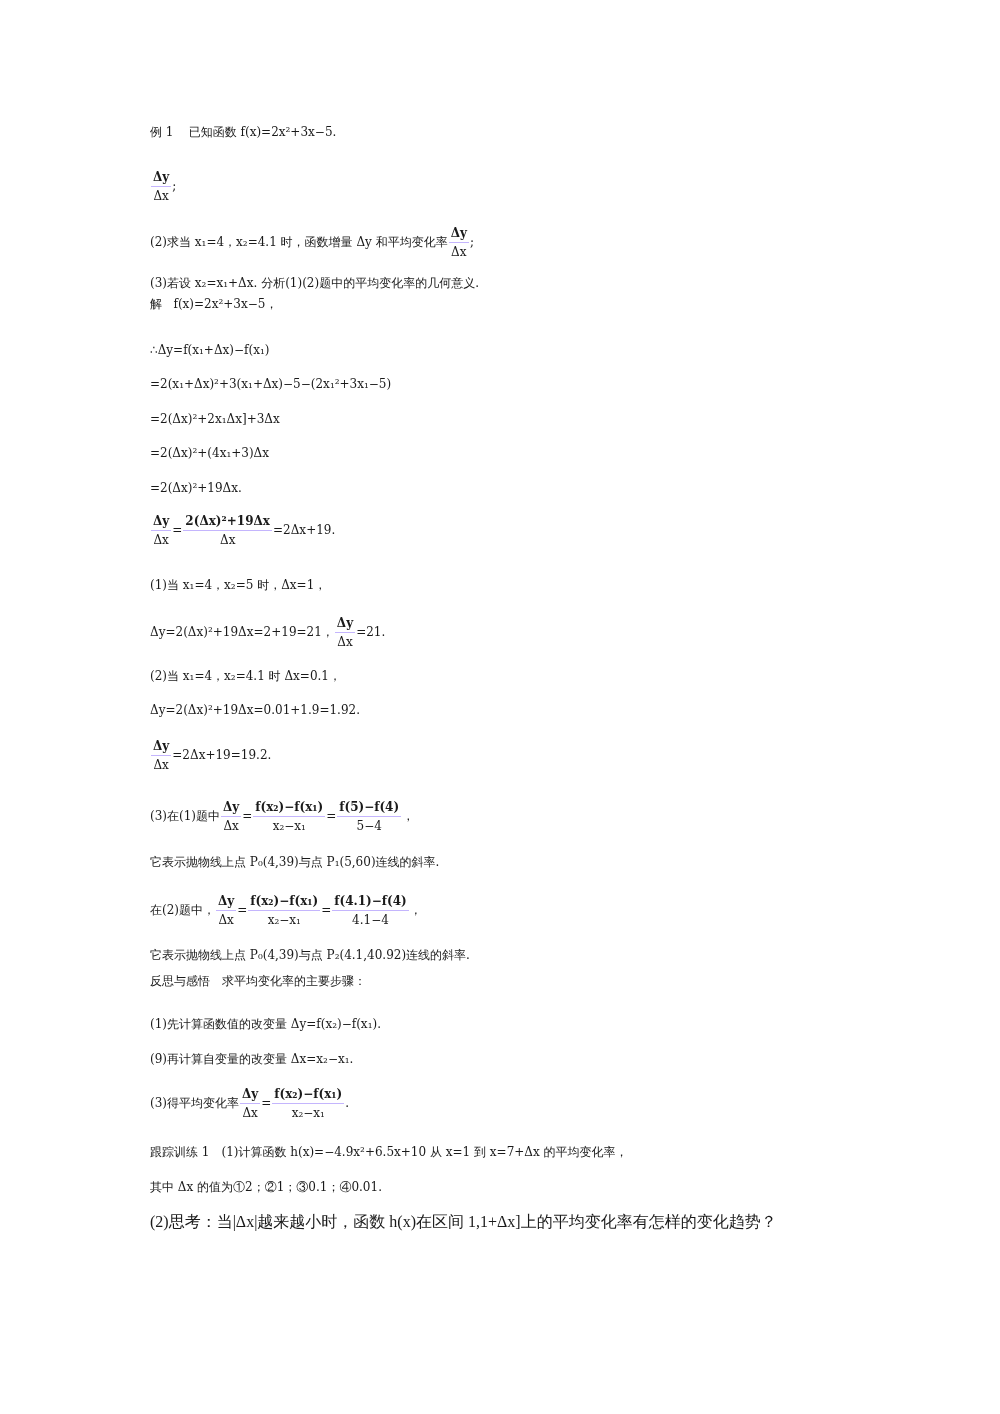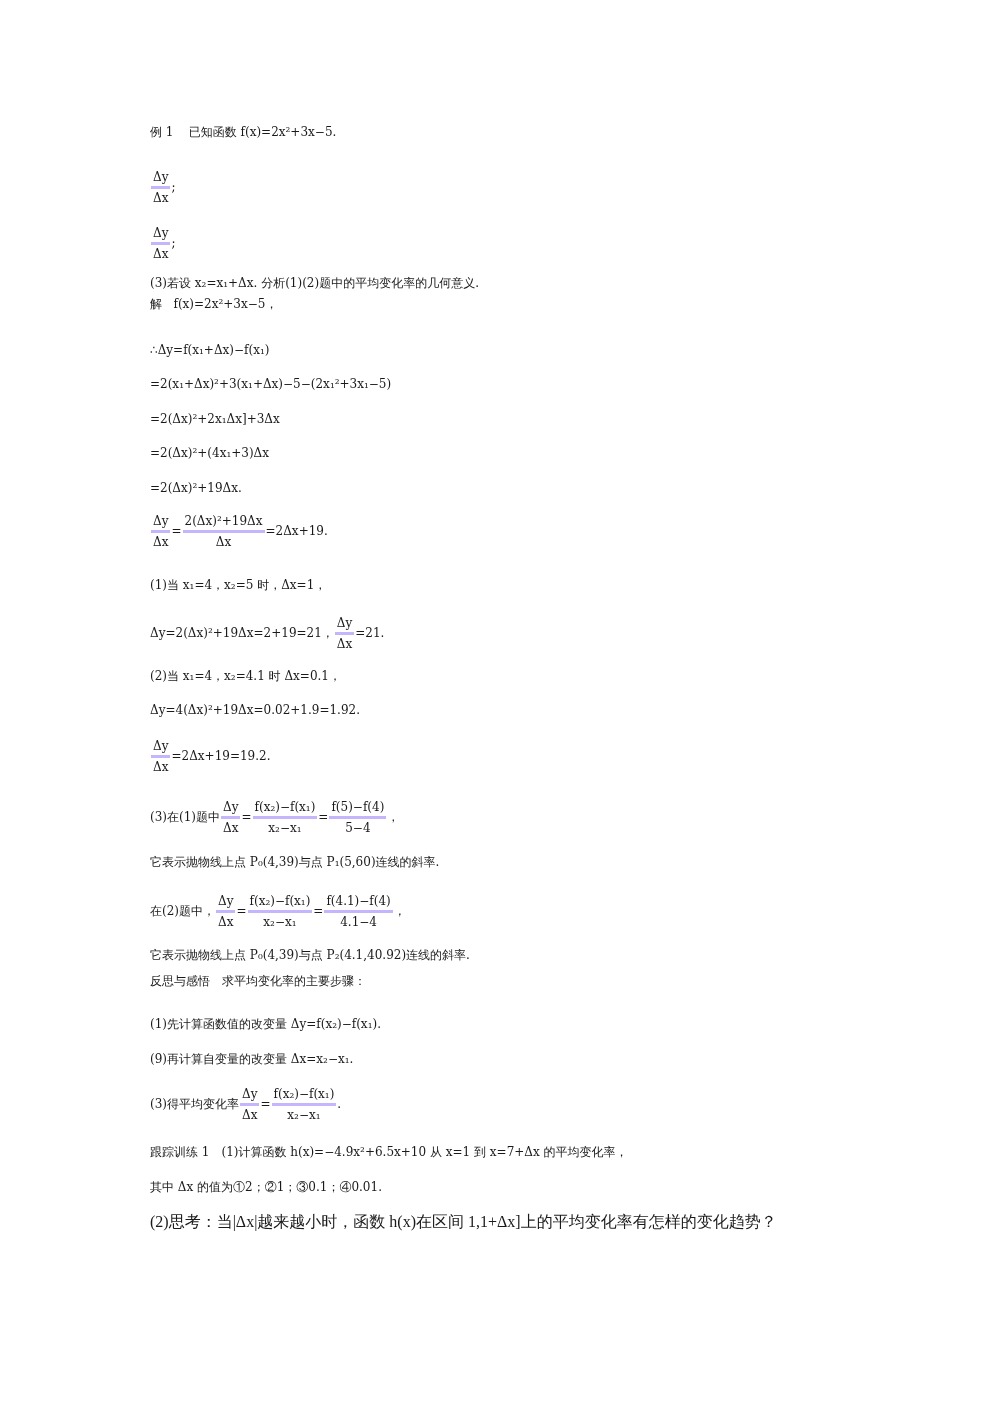--- a/index.html
+++ b/index.html
@@ -1,39 +1,39 @@
 <!DOCTYPE html>
 <html><head>
 <meta charset="utf-8">
 <style>
   html, body { margin:0; padding:0; background:#ffffff; }
   body { width:1000px; height:1414px; position:relative; overflow:hidden;
          font-family:"DejaVu Serif", "Liberation Serif", serif; color:#1a1a1a; }
   .line { position:absolute; left:150px; font-size:12px; line-height:20px; white-space:nowrap; }
   .frac { display:inline-block; vertical-align:middle; text-align:center; margin:0 1px; }
-  .frac .num { display:block; border-bottom:3px solid #c4b5fd; padding:0 2px; line-height:18px; }
+  .frac .num { display:block; border-bottom:1px solid #c4b5fd; padding:0 2px; line-height:18px;font-weight:bold; }
   .frac .den { display:block; line-height:18px; padding:0 2px; }
   .last { font-family:Liberation Serif, serif; font-size:16px; }
 </style>
 </head>
 <body>
 
 <div>
 
   <div class="line" style="top:122px">
     <span>例 1</span>&nbsp;&nbsp;&nbsp;
     <span>已知函数 f(x)=2x²+3x−5.</span>
   </div>
 
   <div class="line" style="top:168px">
     <span class="frac"><span class="num">Δy</span><span class="den">Δx</span></span><span>;</span>
   </div>
 
   <div class="line" style="top:224px">
-    <span class="frac"><span class="num">Δy</span><span class="den">Δx</span></span><span>;</span>
+    <span>(2)求当 x₁=4，x₂=4.1 时，函数增量 Δy 和平均变化率</span><span class="frac"><span class="num">Δy</span><span class="den">Δx</span></span><span>;</span>
   </div>
 
   <div class="line" style="top:273px">(3)若设 x₂=x₁+Δx. 分析(1)(2)题中的平均变化率的几何意义.</div>
 
   <div class="line" style="top:294px">
     <span>解</span>&nbsp;&nbsp;&nbsp;<span>f(x)=2x²+3x−5，</span>
   </div>
   <div class="line" style="top:340px">∴Δy=f(x₁+Δx)−f(x₁)</div>
   <div class="line" style="top:374px">=2(x₁+Δx)²+3(x₁+Δx)−5−(2x₁²+3x₁−5)</div>
   <div class="line" style="top:409px">=2(Δx)²+2x₁Δx]+3Δx</div>
@@ -43,21 +43,21 @@
   <div class="line" style="top:512px">
     <span class="frac"><span class="num">Δy</span><span class="den">Δx</span></span><span>=</span><span class="frac"><span class="num">2(Δx)²+19Δx</span><span class="den">Δx</span></span><span>=2Δx+19.</span>
   </div>
 
   <div class="line" style="top:575px">(1)当 x₁=4，x₂=5 时，Δx=1，</div>
   <div class="line" style="top:614px">
     <span>Δy=2(Δx)²+19Δx=2+19=21，</span><span class="frac"><span class="num">Δy</span><span class="den">Δx</span></span><span>=21.</span>
   </div>
 
   <div class="line" style="top:666px">(2)当 x₁=4，x₂=4.1 时 Δx=0.1，</div>
-  <div class="line" style="top:700px">Δy=4(Δx)²+19Δx=0.02+1.9=1.92.</div>
+  <div class="line" style="top:700px">Δy=2(Δx)²+19Δx=0.01+1.9=1.92.</div>
   <div class="line" style="top:737px">
     <span class="frac"><span class="num">Δy</span><span class="den">Δx</span></span><span>=2Δx+19=19.2.</span>
   </div>
 
   <div class="line" style="top:798px">
     <span>(3)在(1)题中</span><span class="frac"><span class="num">Δy</span><span class="den">Δx</span></span><span>=</span><span class="frac"><span class="num">f(x₂)−f(x₁)</span><span class="den">x₂−x₁</span></span><span>=</span><span class="frac"><span class="num">f(5)−f(4)</span><span class="den">5−4</span></span><span>，</span>
   </div>
   <div class="line" style="top:852px">它表示抛物线上点 P₀(4,39)与点 P₁(5,60)连线的斜率.</div>
 
   <div class="line" style="top:892px">

